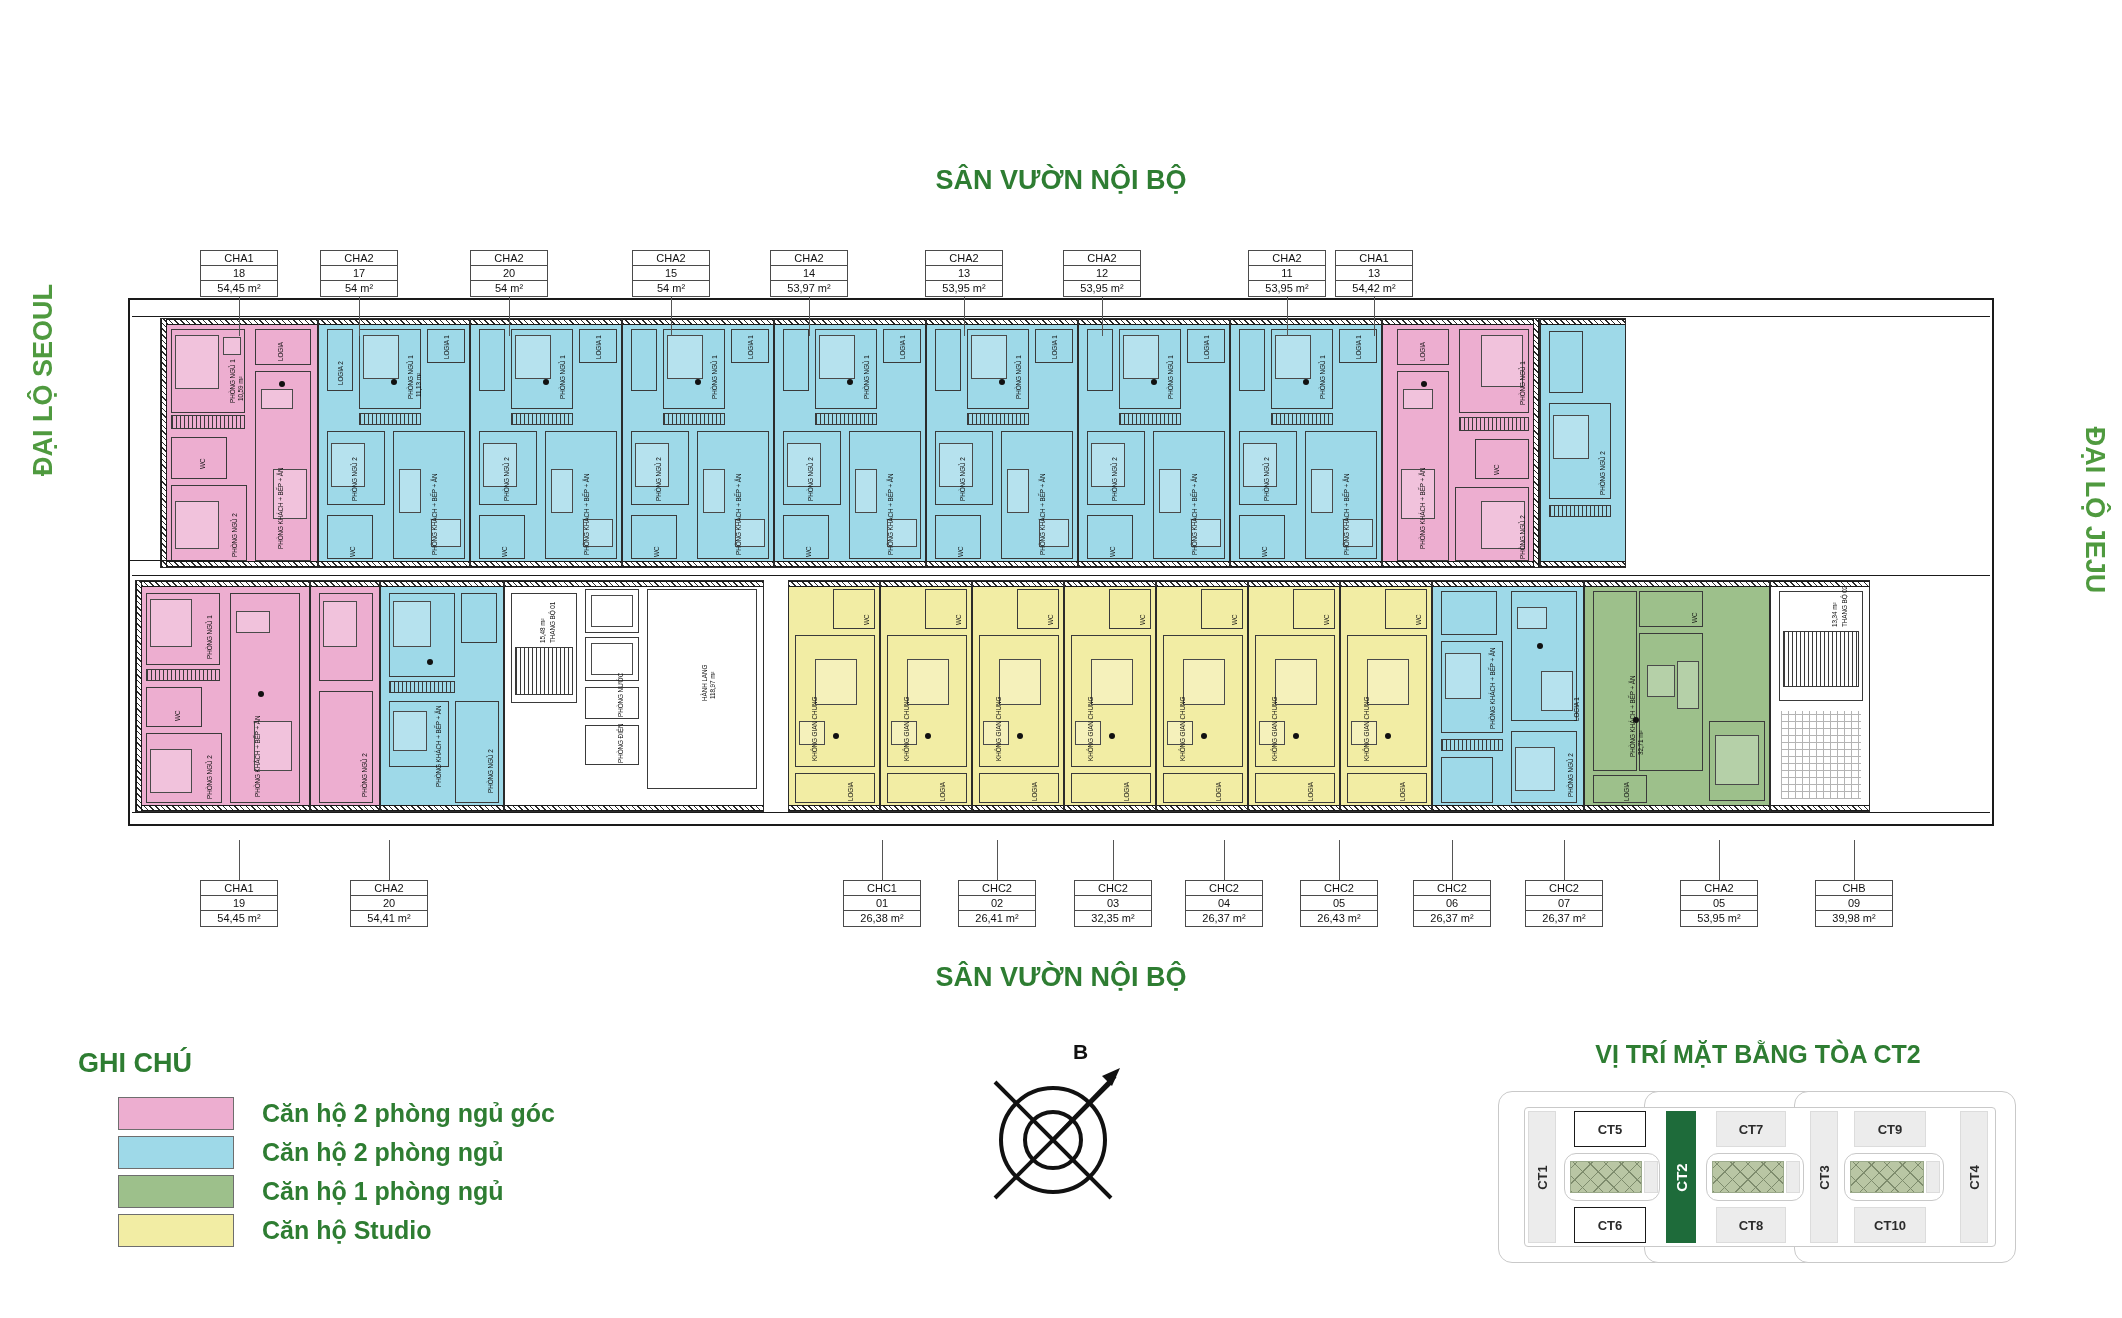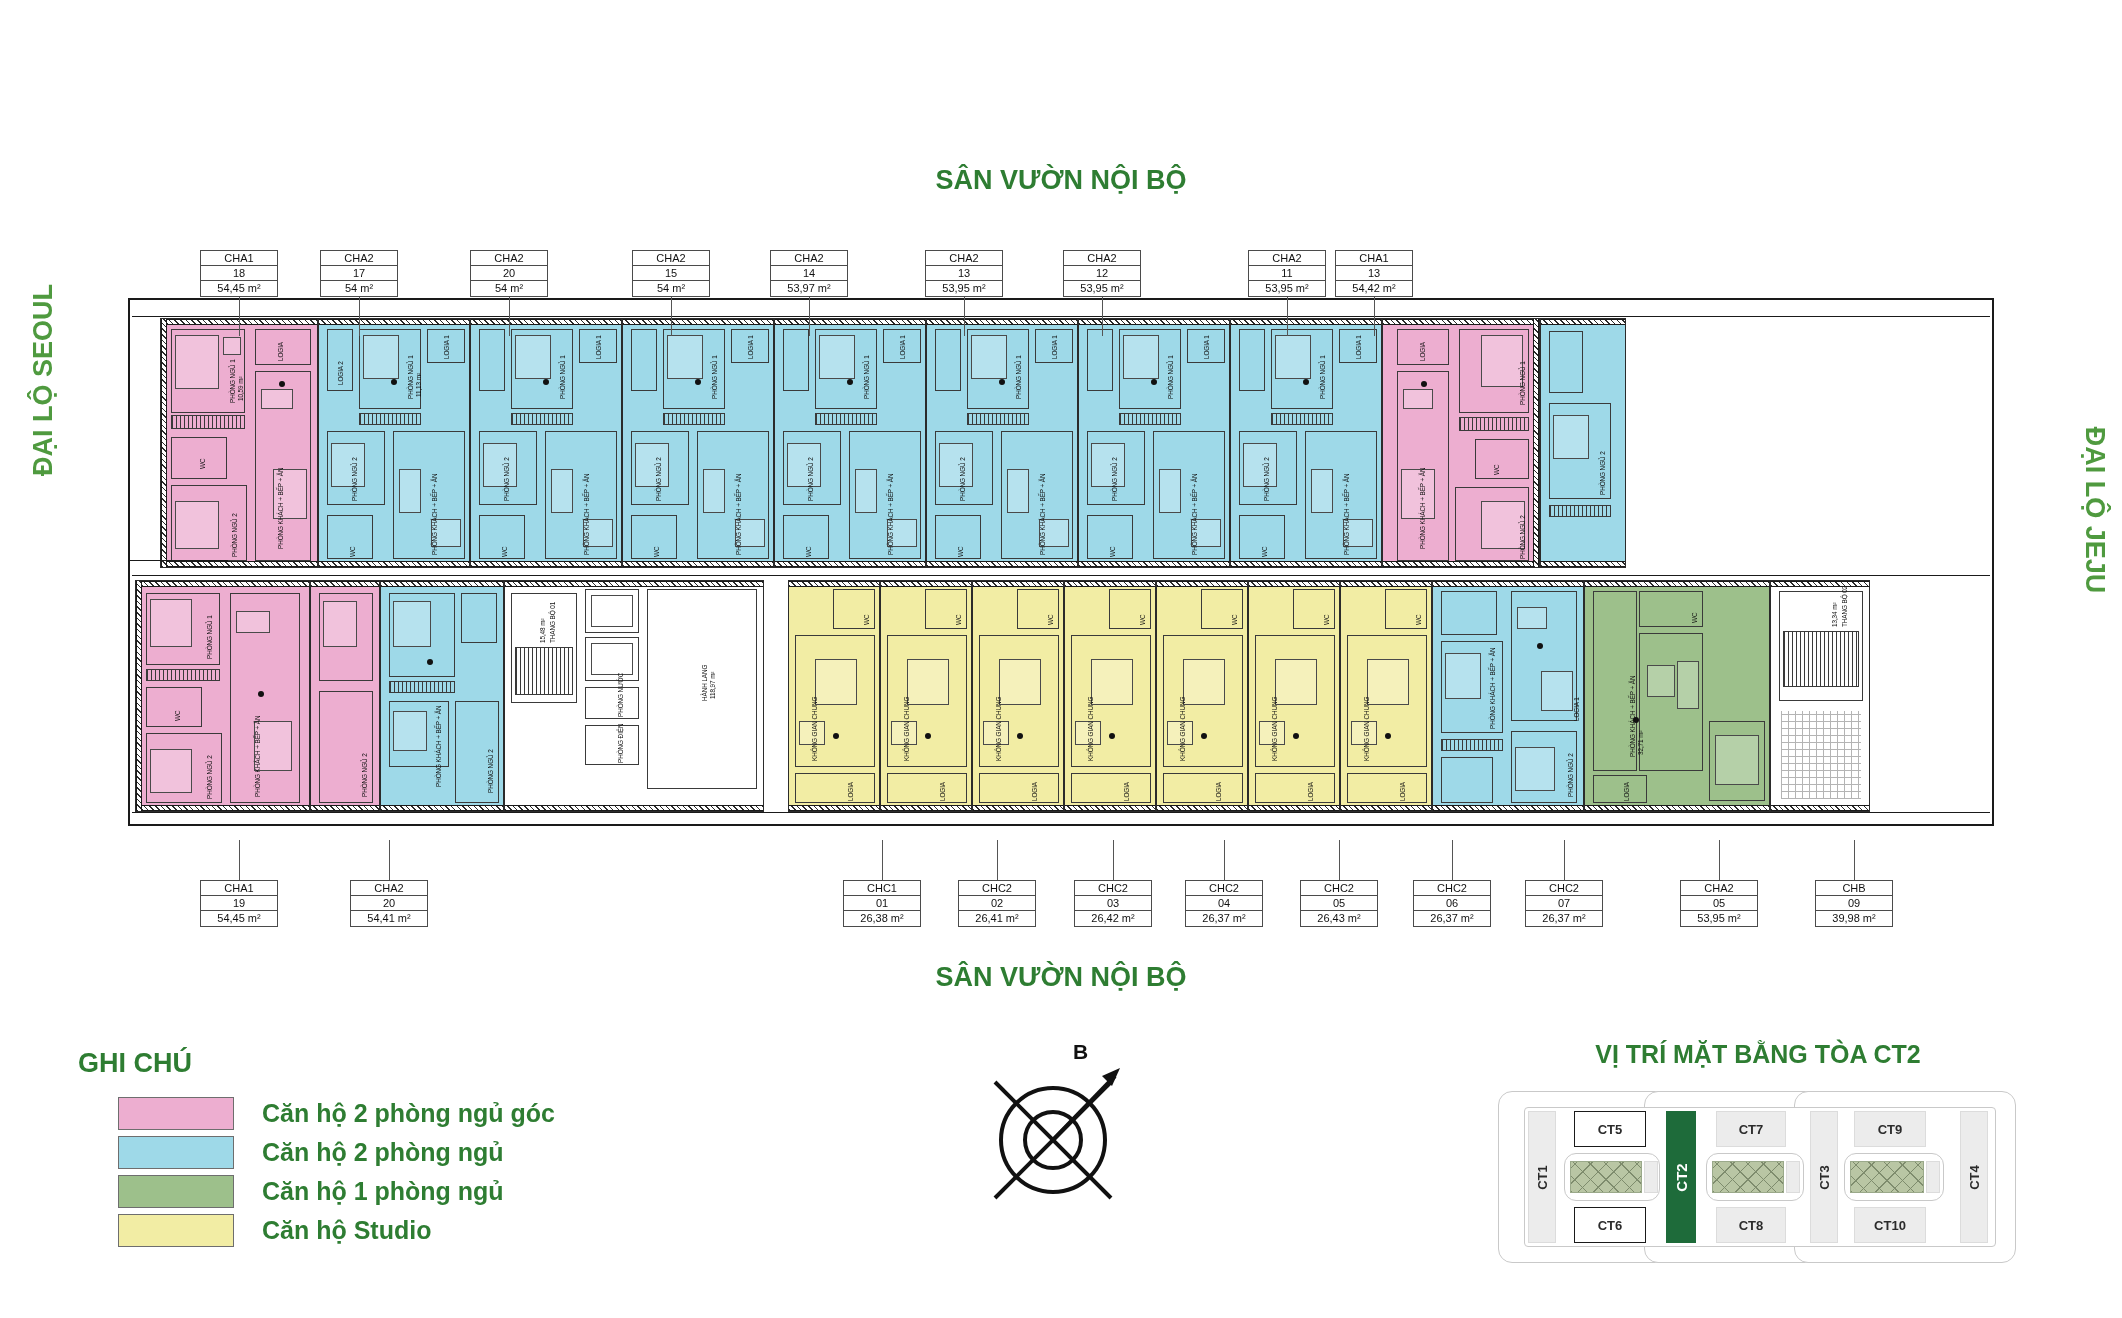--- a/index.html
+++ b/index.html
@@ -797,21 +797,21 @@
   <div class="callout" style="left:958px;top:880px;">
     <div>CHC2</div>
     <div>02</div>
     <div>26,41 m²</div>
   </div>
   <div class="lead" style="left:997px;top:840px;height:40px;"></div>
 
   <div class="callout" style="left:1074px;top:880px;">
     <div>CHC2</div>
     <div>03</div>
-    <div>26,42 m²</div>
+    <div>32,35 m²</div>
   </div>
   <div class="lead" style="left:1113px;top:840px;height:40px;"></div>
 
   <div class="callout" style="left:1185px;top:880px;">
     <div>CHC2</div>
     <div>04</div>
     <div>26,37 m²</div>
   </div>
   <div class="lead" style="left:1224px;top:840px;height:40px;"></div>
 

